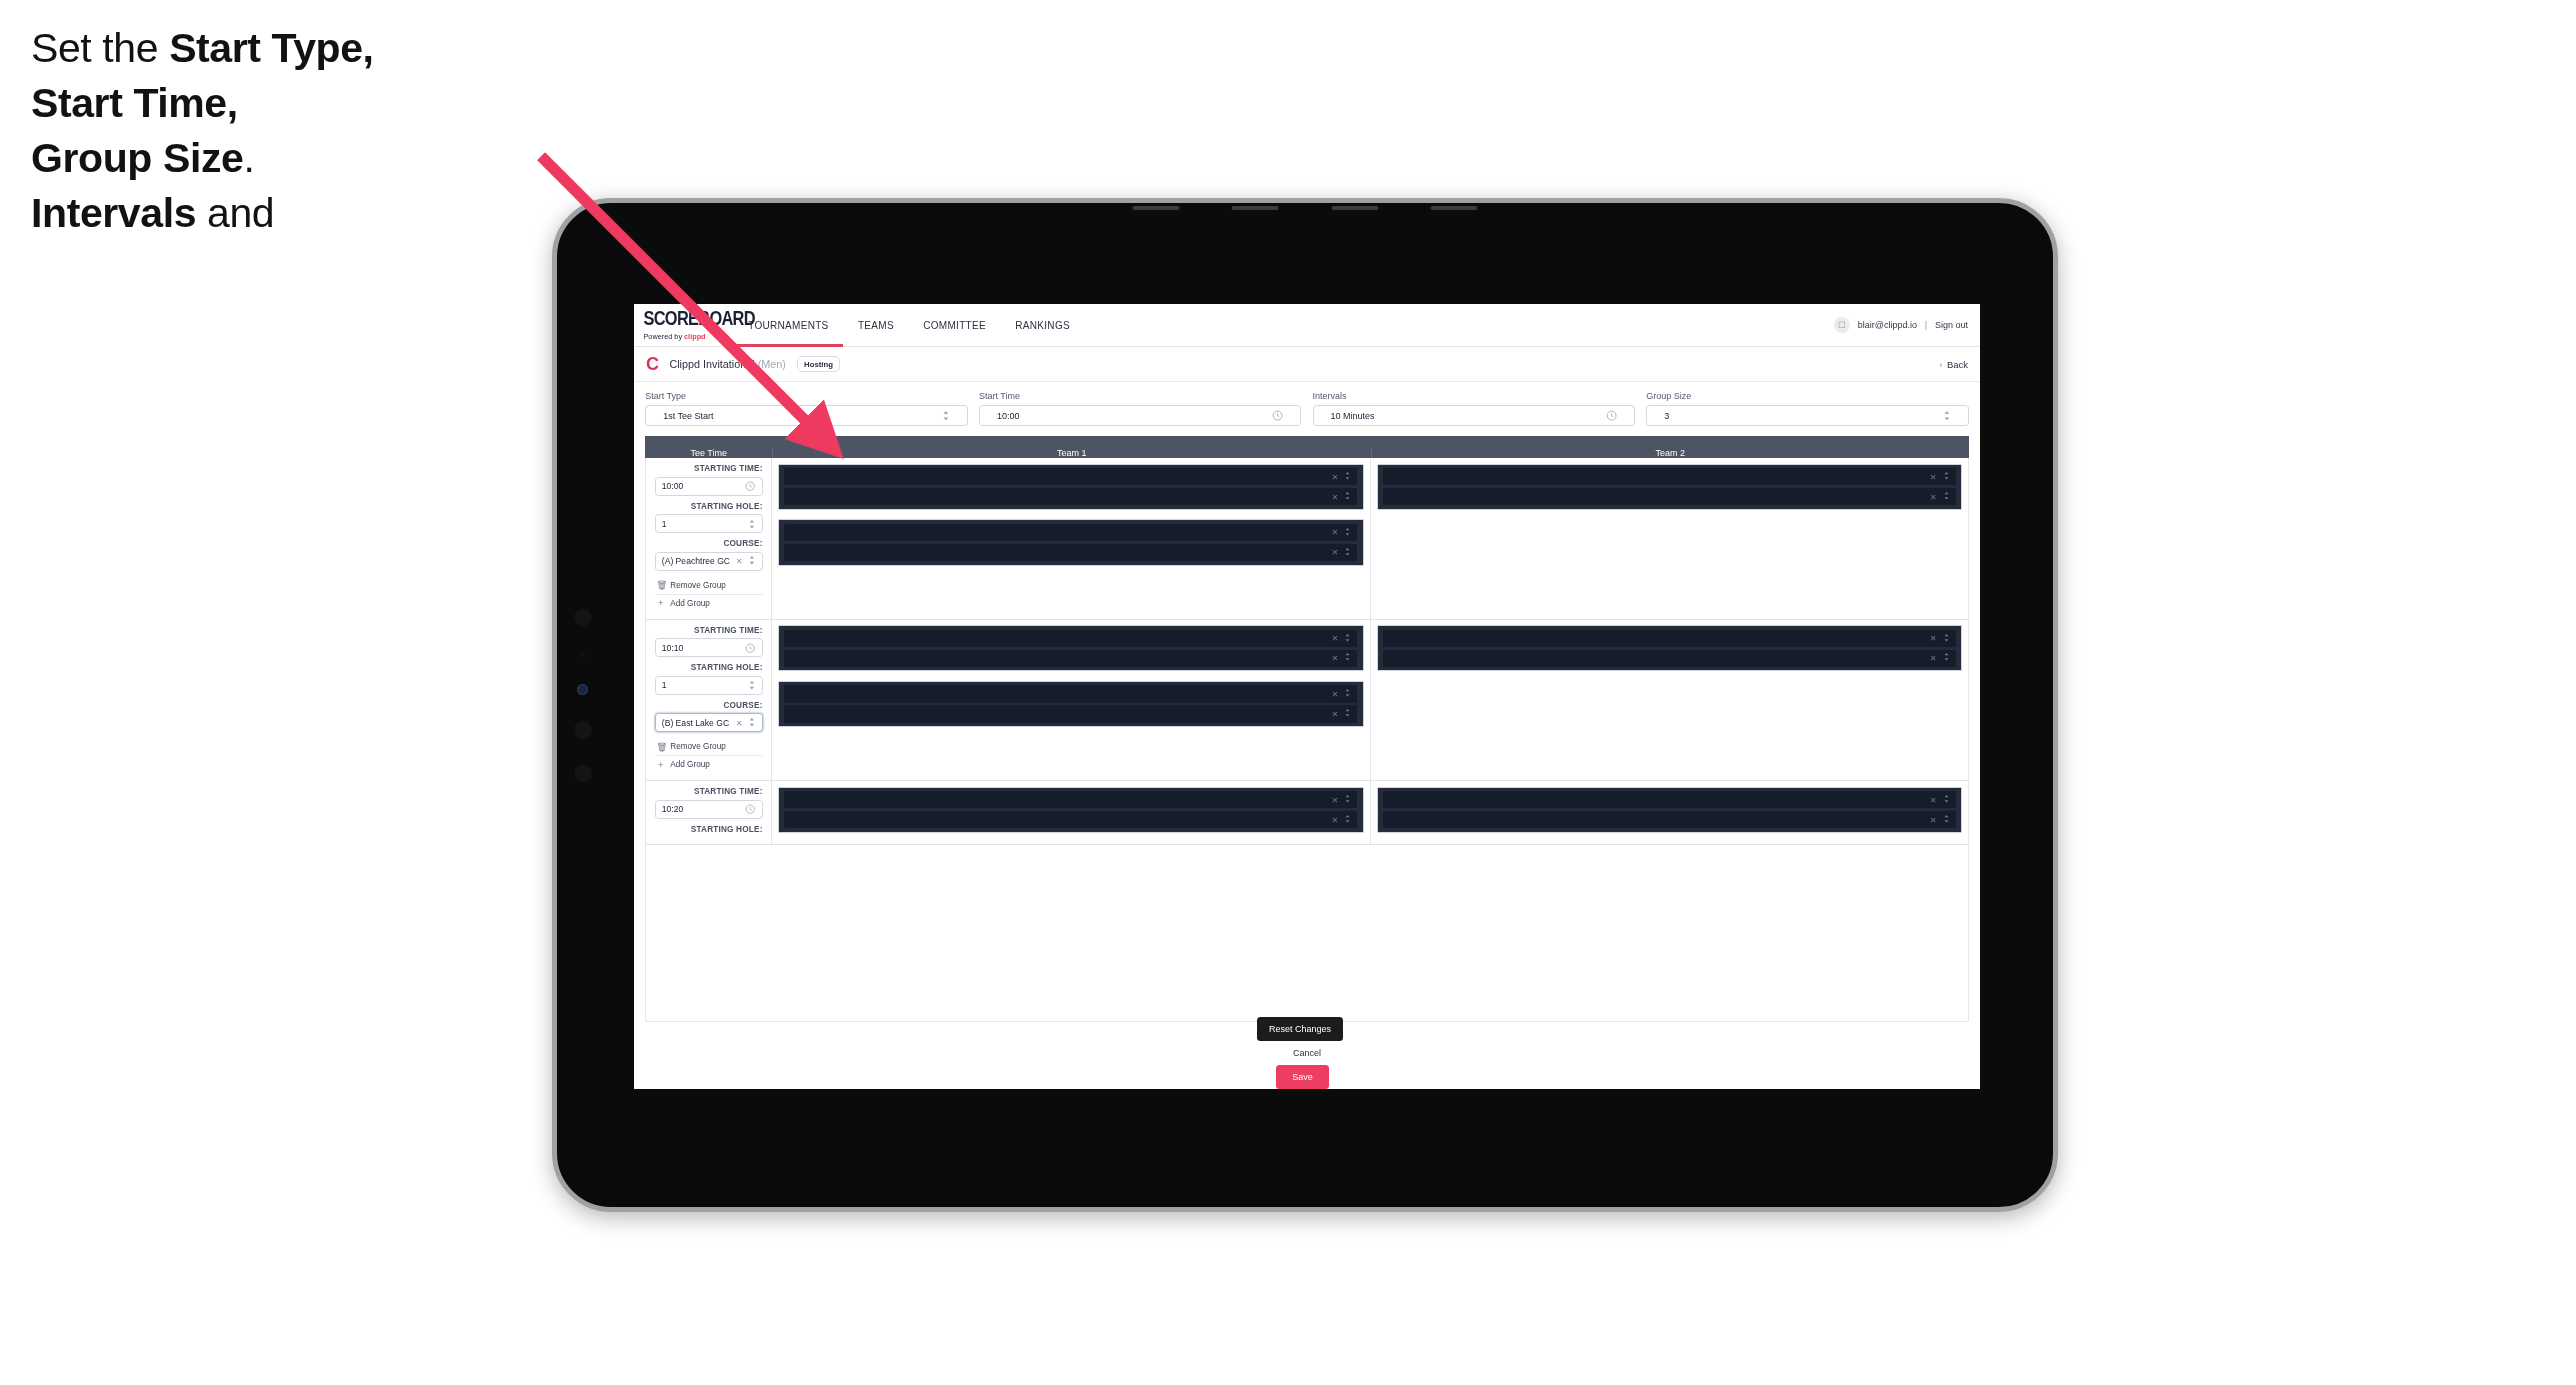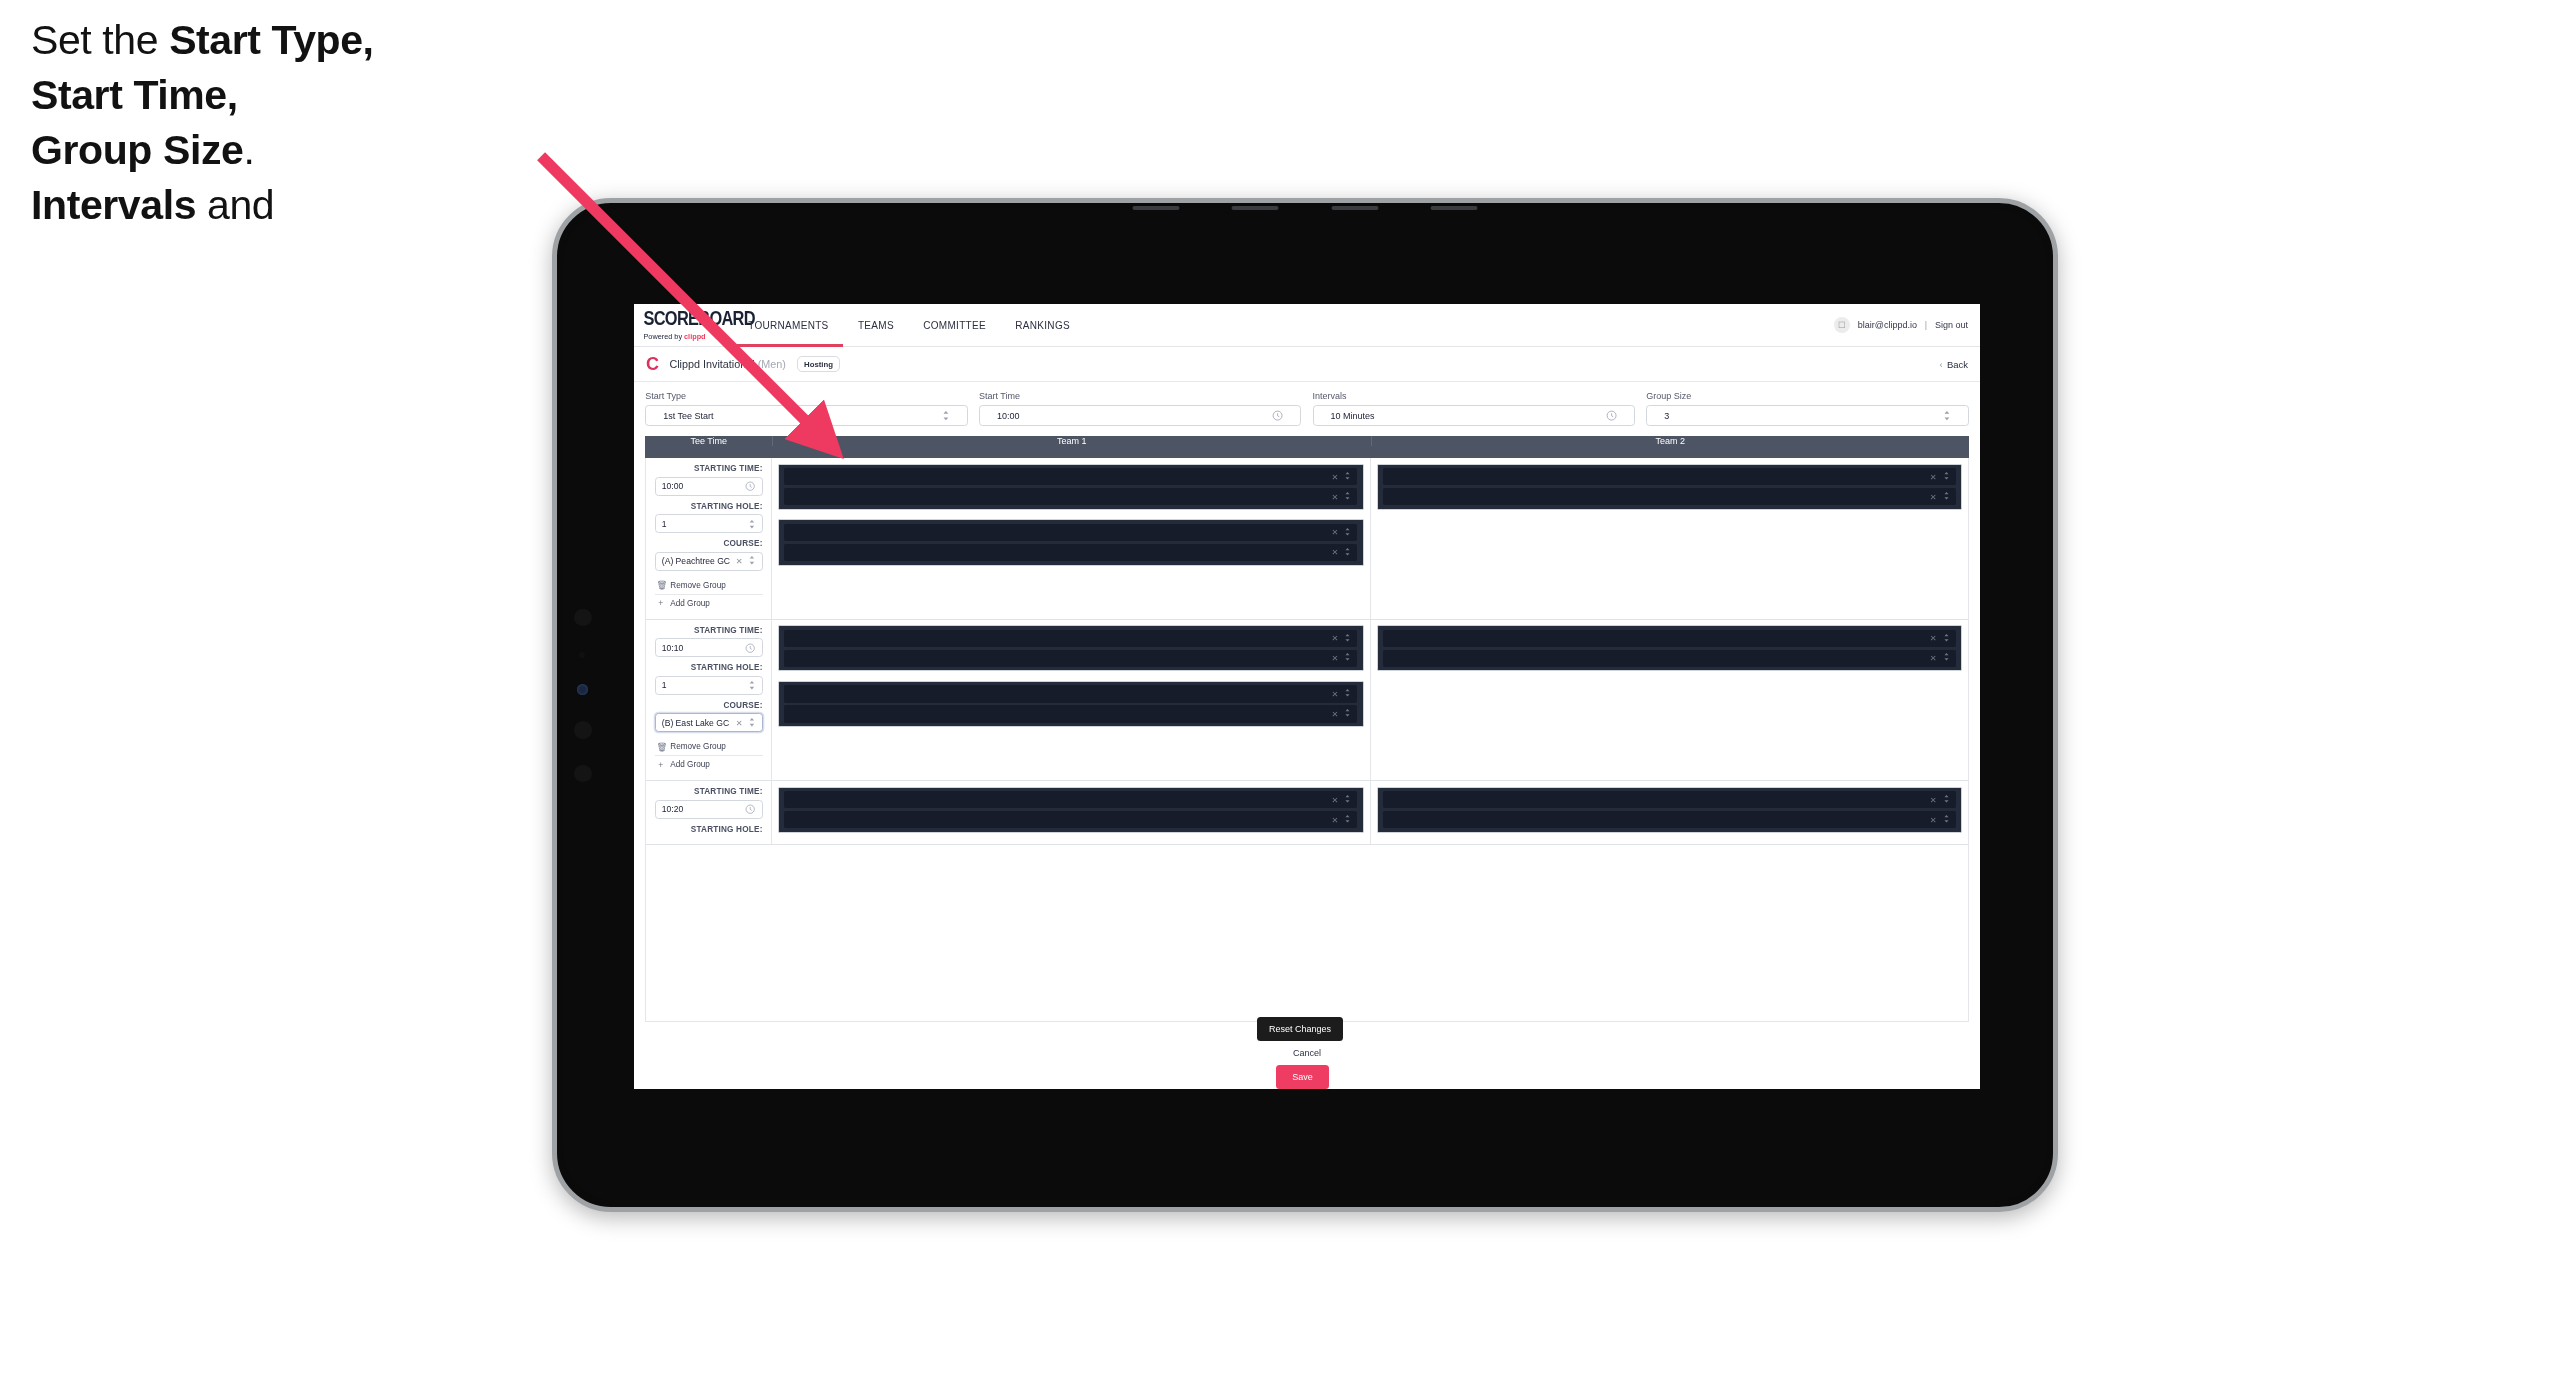--- a/index.html
+++ b/index.html
@@ -6,21 +6,21 @@
   html, body {
     width: 2576px; height: 1386px;
     background: #ffffff;
     font-family: "Liberation Sans", sans-serif;
     overflow: hidden;
   }
   .stage { position: relative; width: 2576px; height: 1386px; background: #fff; }
 
   
   .caption {
-    position: absolute; left: 31px; top: 19px;
+    position: absolute; left: 31px; top: 27px;
     width: 535px;
     font-size: 41px; line-height: 1.05;
     color: #121212; letter-spacing: -0.4px;
   }
   .caption .l { display: block; margin-bottom: 12px; white-space: pre; }
   .caption b { font-weight: 700; }
 
   
   .tablet {
     position: absolute; left: 552px; top: 198px;
@@ -87,21 +87,21 @@
   .controls { display: flex; gap: 11.2px; padding: 8.6px 11.2px 7px 11.2px; background: #fff; }
   .ctl { flex: 1; }
   .ctl-label { font-size: 9px; color: #55596a; margin-bottom: 4.3px; }
   .ctl-field { height: 21.6px; border: 0.9px solid #d3d7de; border-radius: 3.5px; background: #fff;
                display: flex; align-items: center; padding: 0 17px; }
   .ctl-val { font-size: 9px; color: #22263a; }
   .ctl-ic { margin-left: auto; color: #8b91a0; font-size: 8.6px; line-height: 1; }
   .ctl-ic svg { display:block; }
 
   
-  .thead { display: flex; background: #4d5565; height: 22.4px; align-items: flex-start; margin: 2.6px 11.2px 0 11.2px;}
+  .thead { display: flex; background: #4d5565; height: 22.4px; align-items: flex-end; margin: 2.6px 11.2px 0 11.2px;}
   .th { display: flex; align-items: center; justify-content: center;
         font-size: 9px; color: #ffffff; }
   .th.tee { width: 128px; border-right: 0.9px solid #626a7a; }
   .th.t1 { flex: 1; border-right: 0.9px solid #626a7a; }
   .th.t2 { flex: 1; }
 
   
   .tbody { margin: 0 11.2px; border: 0.9px solid #e4e6ea; border-top: none; background:#fff;
            height: 564px; overflow: hidden; }
   .trow { display: flex; border-bottom: 0.9px solid #dfe2e7; }

